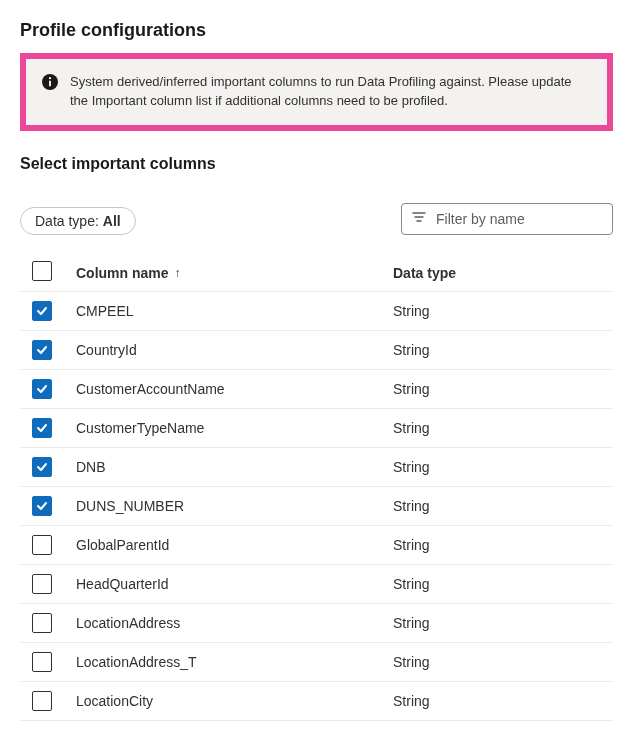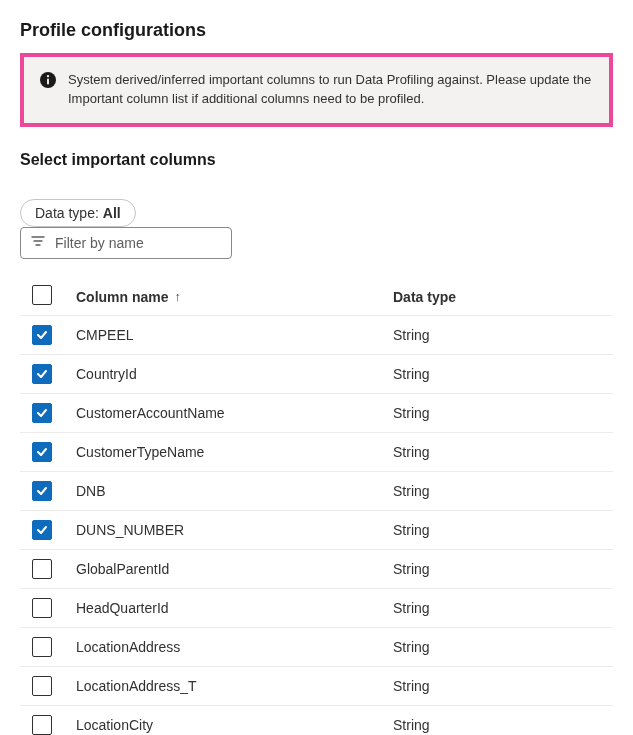--- a/index.html
+++ b/index.html
@@ -13,21 +13,21 @@
     width: 633px;
   }
   .page-title {
     font-size: 18px;
     font-weight: 600;
     margin: 0 0 12px 0;
     color: #1b1a19;
   }
   .info-banner {
     background: #f3f2f1;
-    border: 4px solid #ec4899;
+    border: 6px solid #ec4899;
     padding: 14px 16px;
     display: flex;
     gap: 12px;
     align-items: flex-start;
     margin-bottom: 24px;
   }
   .info-banner .icon {
     flex: 0 0 auto;
     width: 16px;
     height: 16px;
@@ -40,23 +40,22 @@
   }
   .section-title {
     font-size: 16px;
     font-weight: 600;
     margin: 0 0 30px 0;
     color: #1b1a19;
   }
   .filter-row {
     display: flex;
     justify-content: space-between;
-    align-items: flex-start;
+    align-items: flex-end;
     margin-bottom: 18px;
-    flex-direction: column;
   }
   .pill {
     display: inline-flex;
     align-items: center;
     border: 1px solid #c8c6c4;
     border-radius: 16px;
     padding: 5px 14px;
     font-size: 14px;
     background: #fff;
     cursor: pointer;

